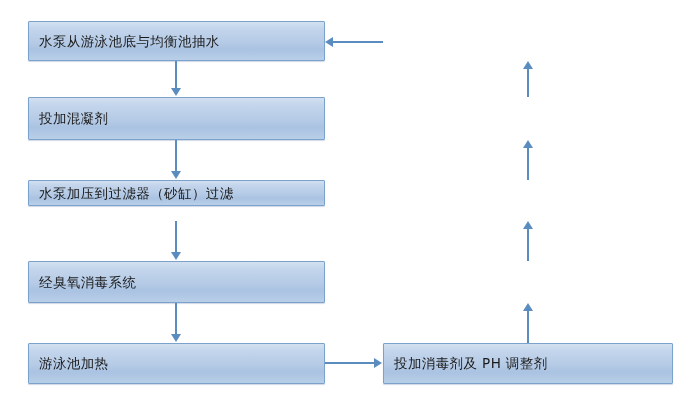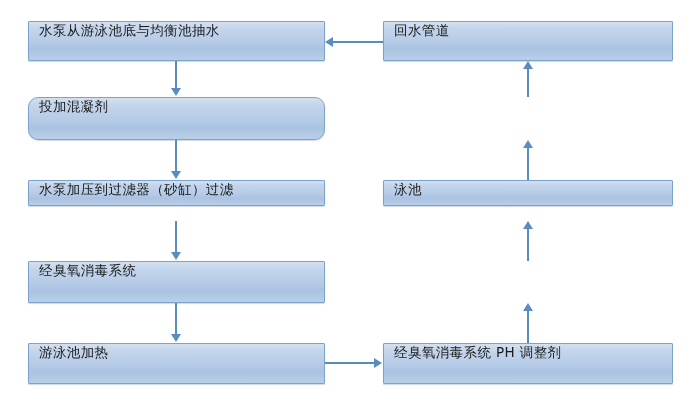--- a/index.html
+++ b/index.html
@@ -22,37 +22,38 @@
     border:1px solid #7ba2cd;
     border-radius:1px;
     background:linear-gradient(to bottom,
         #d3e0f0 0%,
         #c3d5ec 18%,
         #b6cbe6 52%,
         #aac3e2 72%,
         #b9cfe8 100%);
     box-shadow:0 1px 1px rgba(90,120,160,0.28);
     display:flex;
+    align-items:center;
     padding:0 10px;
     font-size:13.5px;
     color:#1a1a1a;
     line-height:1.25;
     letter-spacing:0.4px;
     white-space:nowrap;
   }
   .node .node-label{
     display:block;
   }
   
   .col-left{left:28px;width:297px;}
   
   .col-right{left:383px;width:290px;}
 
   .row1{top:21px;height:40px;}
-  .row2{top:97px;height:43px;border-radius:10px;}
+  .row2{top:97px;height:43px;}
   .row3{top:180px;height:26px;}
   .row4{top:261px;height:42px;}
   .row5{top:343px;height:41px;}
 
   
   .conn{position:absolute;}
   .v-line{
     position:absolute;
     width:2px;
     background:#5b8cc0;
@@ -110,32 +111,26 @@
   </div>
 
   <div class="node col-left row4">
     <span class="node-label">经臭氧消毒系统</span>
   </div>
 
   <div class="node col-left row5">
     <span class="node-label">游泳池加热</span>
   </div>
 
-  <div class="node col-right row1">
-    <span class="node-label">回水管道</span>
-  </div>
 
 
-  <div class="node col-right row3">
-    <span class="node-label">泳池</span>
-  </div>
 
 
   <div class="node col-right row5">
-    <span class="node-label">经臭氧消毒系统 PH 调整剂</span>
+    <span class="node-label">投加消毒剂及 PH 调整剂</span>
   </div>
 
   <div class="conn">
     <div class="v-line" style="left:175px;top:61px;height:28px;"></div>
     <div class="arrow-down" style="left:171px;top:88px;"></div>
   </div>
 
   <div class="conn">
     <div class="v-line" style="left:175px;top:140px;height:32px;"></div>
     <div class="arrow-down" style="left:171px;top:171px;"></div>

